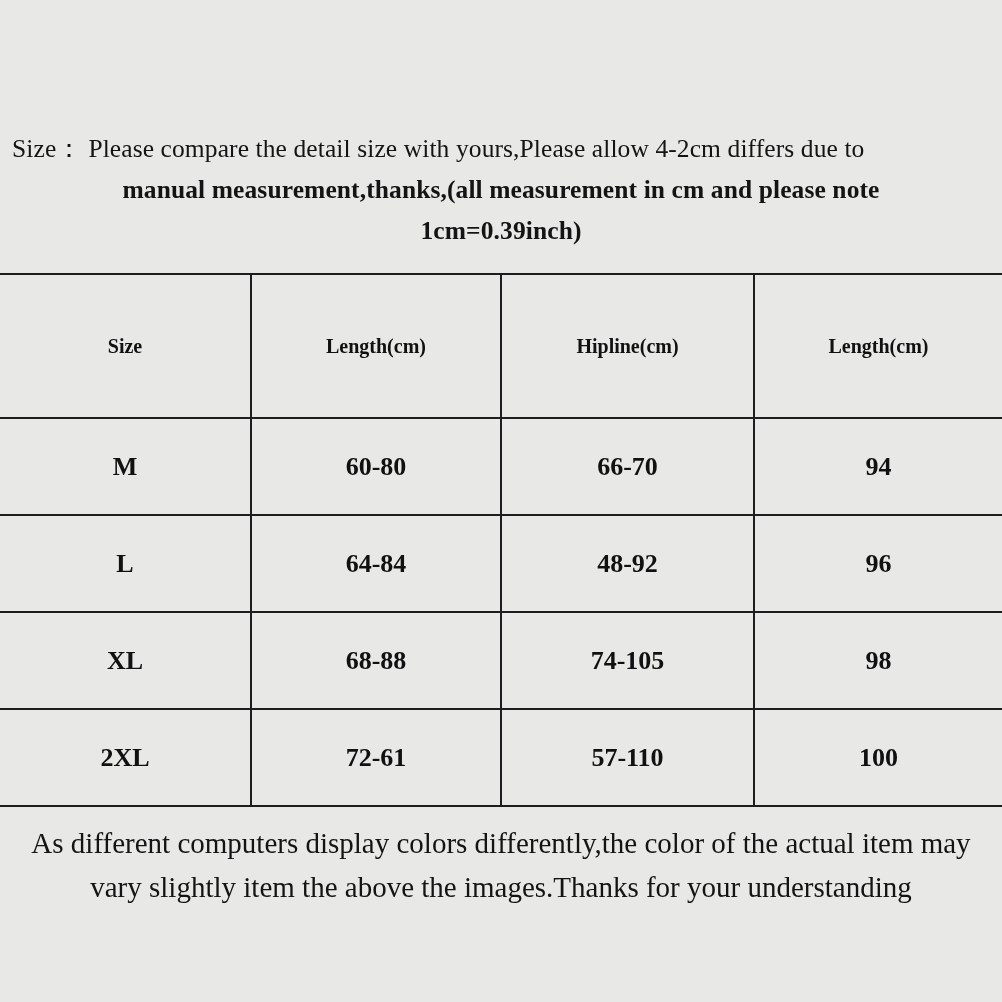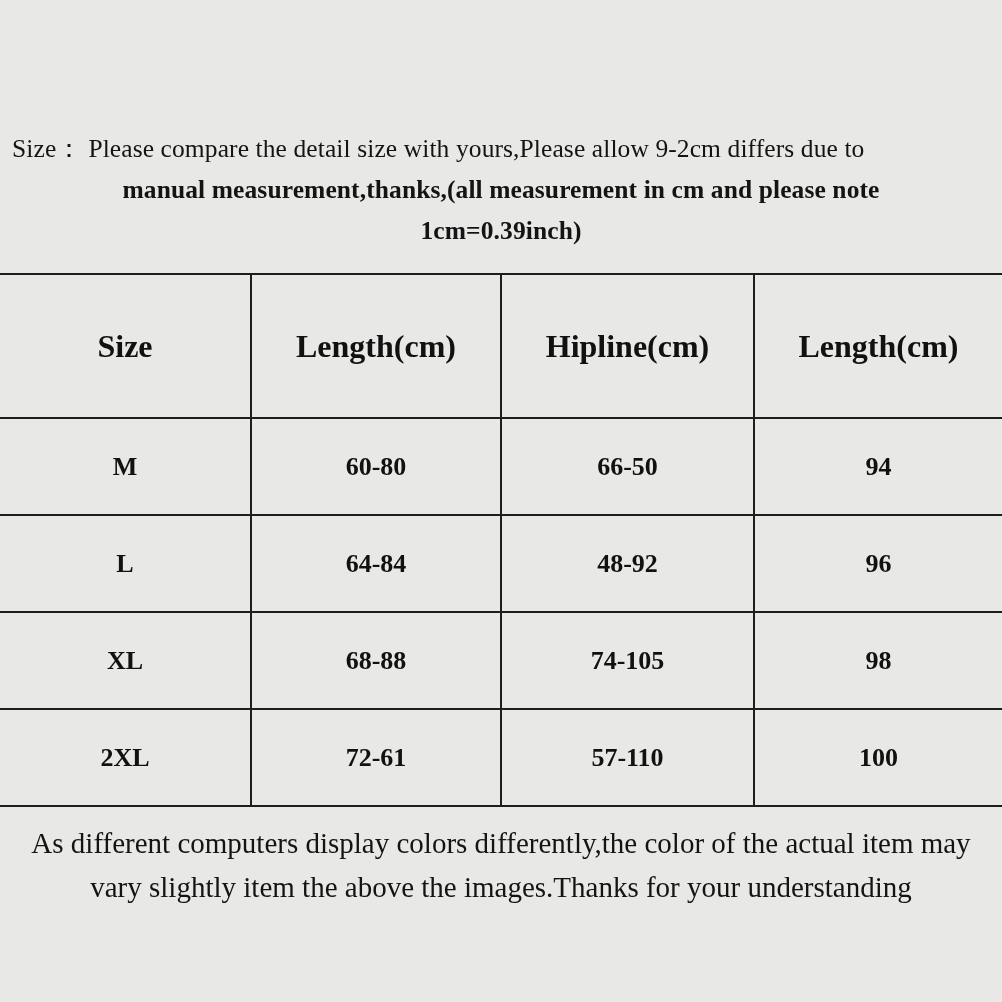--- a/index.html
+++ b/index.html
@@ -59,21 +59,21 @@
     color: #111;
   }
   table.size-table tr td:first-child {
     border-left: none;
   }
   table.size-table tr td:last-child {
     border-right: none;
   }
   table.size-table thead td {
     height: 140px;
-    font-size: 32px;
+    font-size: 20px;
   }
   table.size-table tbody td {
     height: 93px;
     font-size: 26px;
   }
   col.c1 { width: 251px; }
   col.c2 { width: 250px; }
   col.c3 { width: 253px; }
   col.c4 { width: 248px; }
   .footer-note {
@@ -87,21 +87,21 @@
   .footer-note .fline1 { white-space: nowrap; }
 </style>
 </head>
 <body>
 
 <div class="page">
 
   <div class="top-spacer"></div>
 
   <div class="intro">
-    <div class="line1">Size：  Please compare the detail size with yours,Please allow 9-2cm differs due to</div>
+    <div class="line1">Size：  Please compare the detail size with yours,Please allow 4-2cm differs due to</div>
     <div class="line2">manual measurement,thanks,(all measurement in cm and please note</div>
     <div class="line3">1cm=0.39inch)</div>
   </div>
 
   <table class="size-table">
     <colgroup>
       <col class="c1">
         <col class="c2">
         <col class="c3">
         <col class="c4">
@@ -111,21 +111,21 @@
         <td>Size</td>
         <td>Length(cm)</td>
         <td>Hipline(cm)</td>
         <td>Length(cm)</td>
       </tr>
     </thead>
     <tbody>
       <tr>
         <td>M</td>
         <td>60-80</td>
-        <td>66-50</td>
+        <td>66-70</td>
         <td>94</td>
       </tr>
       <tr>
         <td>L</td>
         <td>64-84</td>
         <td>48-92</td>
         <td>96</td>
       </tr>
       <tr>
         <td>XL</td>

